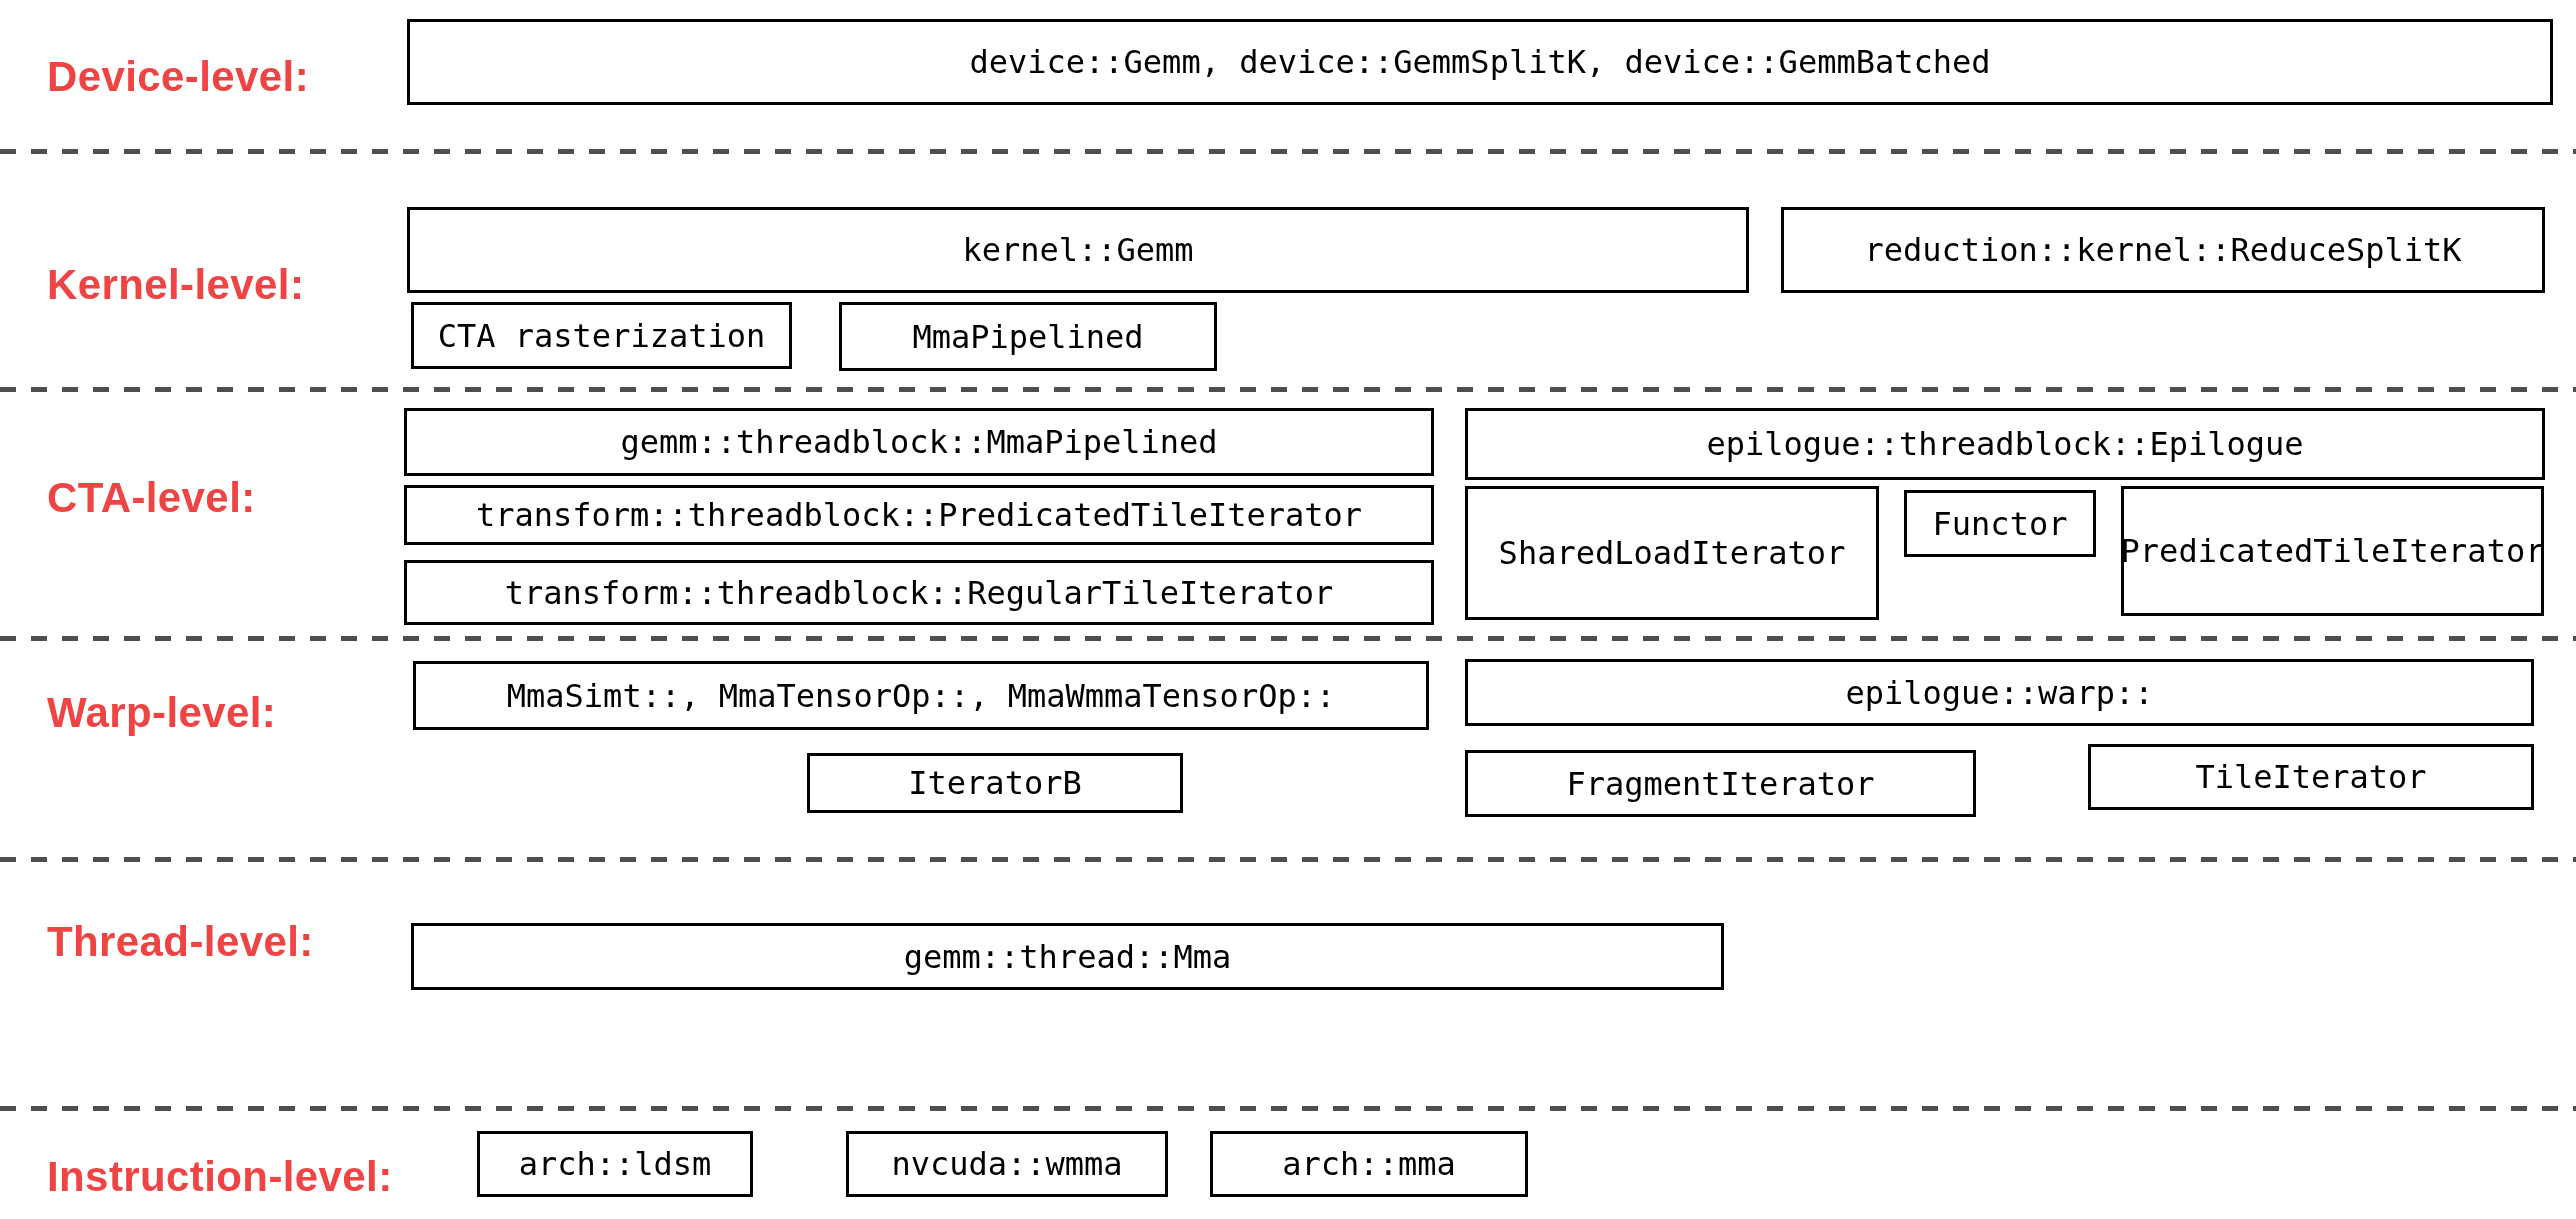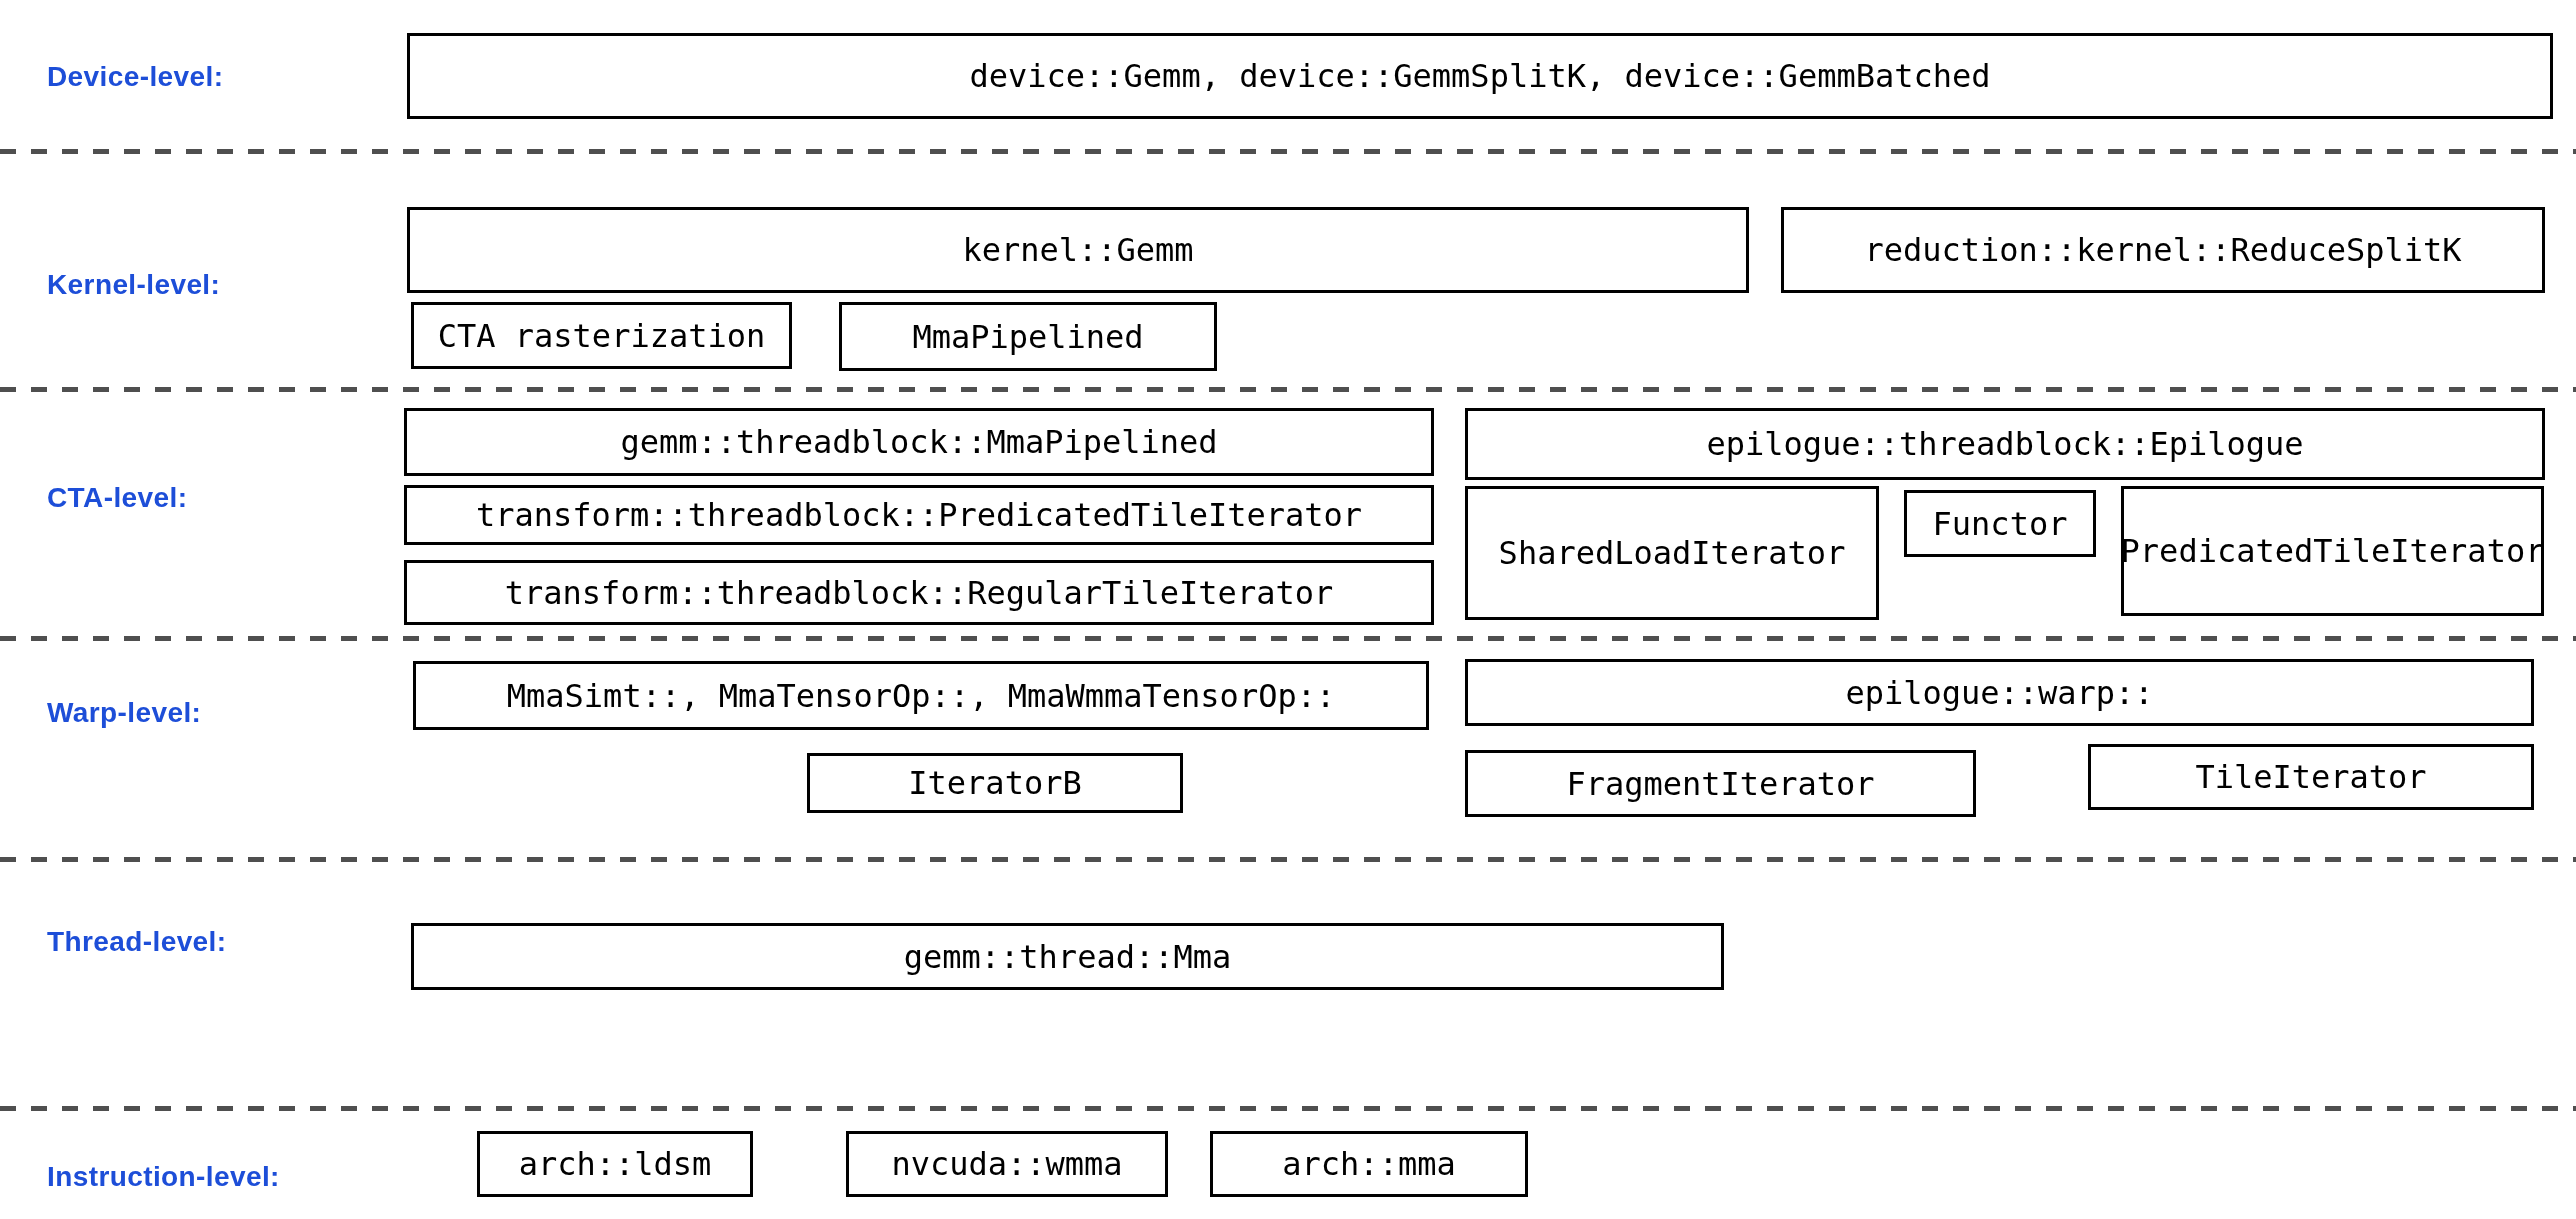--- a/index.html
+++ b/index.html
@@ -13,23 +13,23 @@
     color: #000;
   }
   .lbl {
     position: absolute;
     left: 47px;
     height: 49px;
     display: flex;
     align-items: center;
     font-family: "Liberation Sans", sans-serif;
     font-weight: 700;
-    font-size: 28px;
+    font-size: 42px;
     letter-spacing: 0.4px;
-    color: #1d4ed8;
+    color: #ef4444;
     white-space: nowrap;
   }
   .box {
     position: absolute;
     border: 3.1px solid #000;
     background: #ffffff;
     display: flex;
     align-items: center;
     justify-content: center;
     font-family: "DejaVu Sans Mono", monospace;
@@ -55,21 +55,21 @@
   .lbl-instruction { top: 1132px; margin-top: 20px; }
 
   
   .d1 { top: 149px; }
   .d2 { top: 387px; }
   .d3 { top: 636px; }
   .d4 { top: 857px; }
   .d5 { top: 1106px; }
 
   
-  .b-device        { left: 407px;  top: 33px;   width: 2146px; height: 86px; }
+  .b-device        { left: 407px;  top: 19px;   width: 2146px; height: 86px; }
 
   
   .b-kernel-gemm   { left: 407px;  top: 207px;  width: 1342px; height: 86px; }
   .b-reduce        { left: 1781px; top: 207px;  width: 764px;  height: 86px; }
   .b-cta-raster    { left: 411px;  top: 302px;  width: 381px;  height: 67px;  }
   .b-shared-stor   { left: 839px; top: 302px;  width: 378px;  height: 69px;  }
 
   
   .b-mma-pipelined { left: 404px;  top: 408px;  width: 1030px; height: 68px;  }
   .b-pred-tf       { left: 404px;  top: 485px;  width: 1030px; height: 60px;  }

